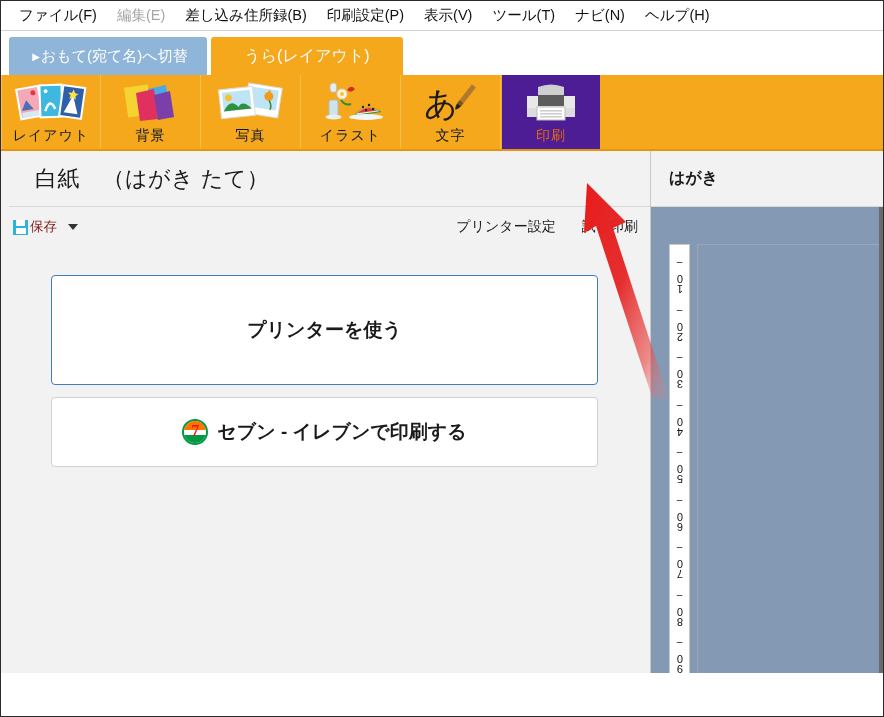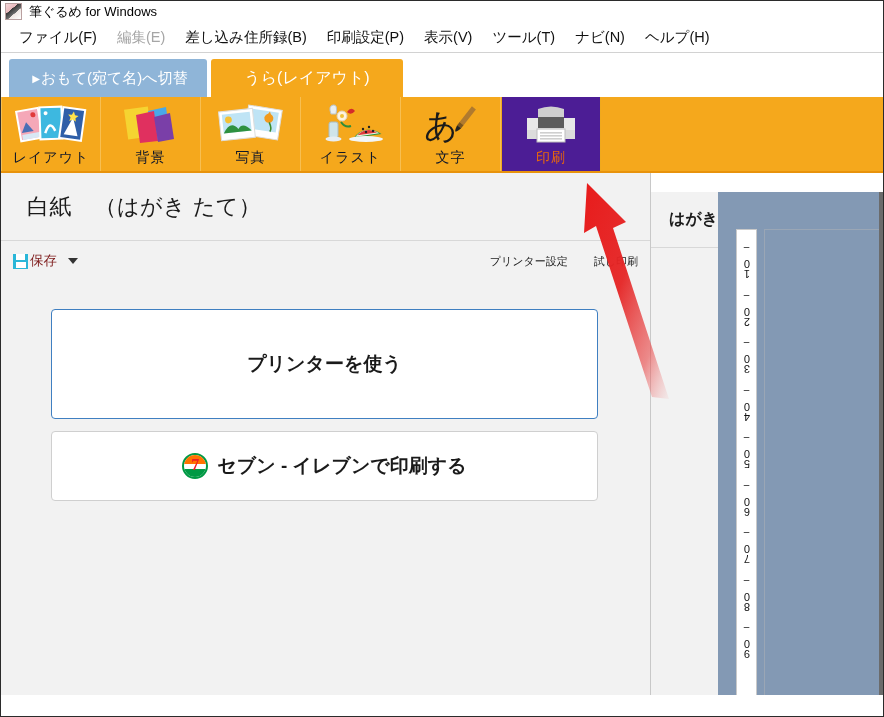--- a/index.html
+++ b/index.html
@@ -114,25 +114,26 @@
     height: 522px;
     background: #ffffff;
   }
   .left-pane {
     width: 650px;
     background: #f2f2f2;
     display: flex; flex-direction: column;
     border-right: 1px solid #c8c8c8;
   }
   .doc-title-bar {
-    height: 68px;
+    height: 56px;
     display: flex; align-items: center;
     padding-left: 26px;
     background: #f2f2f2;
     border-bottom: 1px solid #d8d8d8;
+    margin-left: 8px;
   }
   .doc-title { font-size: 22px; color: #1a1a1a; letter-spacing: .5px; }
 
   .action-bar {
     height: 40px;
     display: flex; align-items: center;
     padding: 0 12px 0 12px;
     background: #f2f2f2;
   }
   .save-group { display: flex; align-items: center; cursor: pointer; }
@@ -155,21 +156,21 @@
   .save-label { font-size: 13.5px; color: #7f1d1d; }
   .caret-down {
     margin-left: 11px;
     width: 0; height: 0;
     border-left: 5px solid transparent;
     border-right: 5px solid transparent;
     border-top: 6px solid #333;
   }
   .spacer { flex: 1; }
   .link {
-    font-size: 11px; color: #1a1a1a;
+    font-size: 14px; color: #1a1a1a;
     margin-left: 26px; cursor: pointer;
   }
 
   .choices {
     padding: 28px 52px 0 50px;
   }
   .big-btn {
     background: #ffffff;
     border: 1px solid #cfcfcf;
     border-radius: 4px;
@@ -199,24 +200,23 @@
   .seven-logo .seven {
     position: relative; z-index: 3;
     color: #ee1c25; font-size: 16px; font-weight: bold;
     font-family: "Liberation Serif", serif;
     line-height: 1; margin-top: -3px;
   }
 
   
   .right-pane {
     flex: 1;
-    display: flex; flex-direction: row;
+    display: flex; flex-direction: column;
     background: #f2f2f2;
     position: relative;
-    margin-top: 19px;
   }
   .right-head {
     height: 56px;
     display: flex; align-items: center;
     padding-left: 18px;
     background: #f2f2f2;
     border-bottom: 1px solid #d8d8d8;
   }
   .right-head-title { font-size: 16px; color: #1a1a1a; font-weight: bold; }
   .canvas {
@@ -269,24 +269,20 @@
     position: absolute; left: 0; top: 0;
     width: 884px; height: 717px;
     pointer-events: none; z-index: 50;
   }
 </style>
 </head>
 <body>
 
 <div id="app">
 
-  <div class="titlebar">
-    <div class="app-icon"></div>
-    <div class="titlebar-text">筆ぐるめ for Windows</div>
-  </div>
 
   <div class="menubar">
     <div class="menu-item">ファイル(F)</div>
     <div class="menu-item disabled">編集(E)</div>
     <div class="menu-item">差し込み住所録(B)</div>
     <div class="menu-item">印刷設定(P)</div>
     <div class="menu-item">表示(V)</div>
     <div class="menu-item">ツール(T)</div>
     <div class="menu-item">ナビ(N)</div>
     <div class="menu-item">ヘルプ(H)</div>

